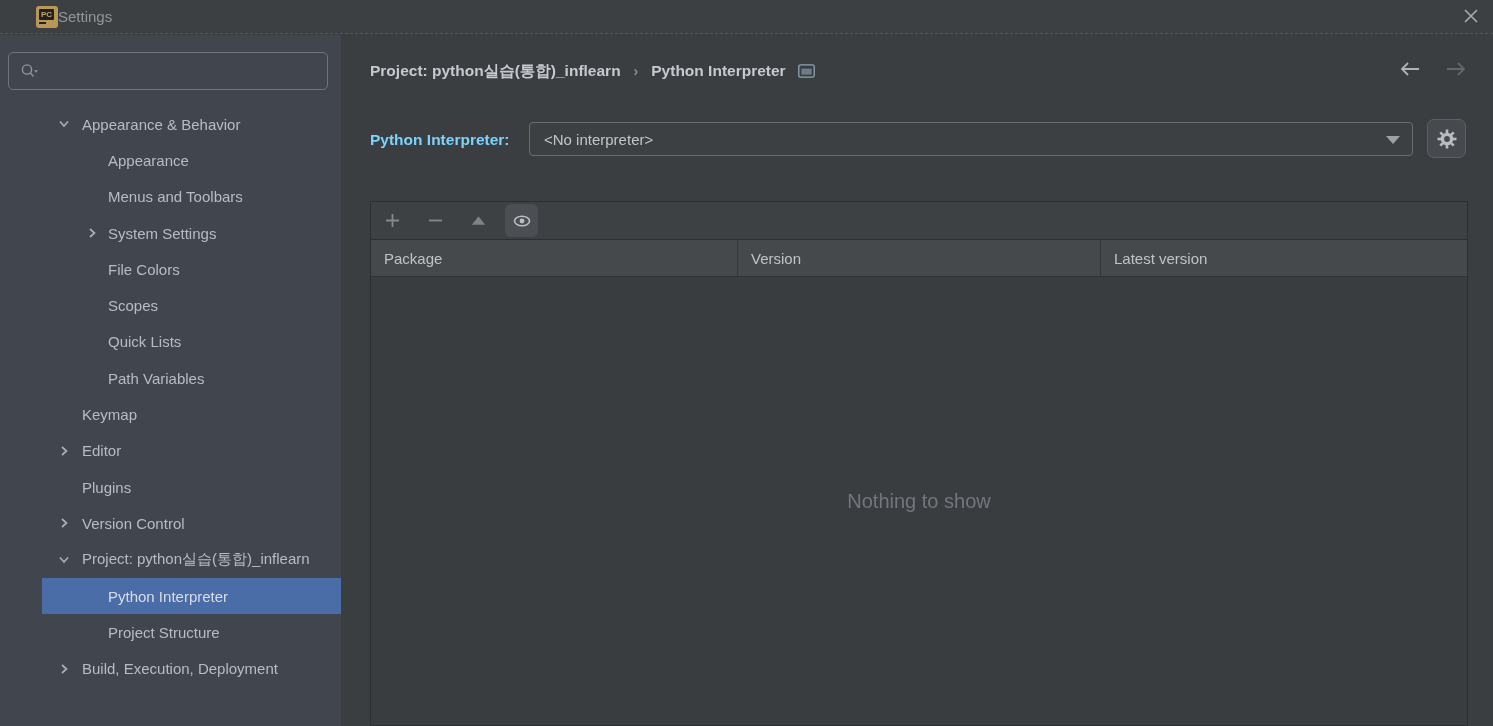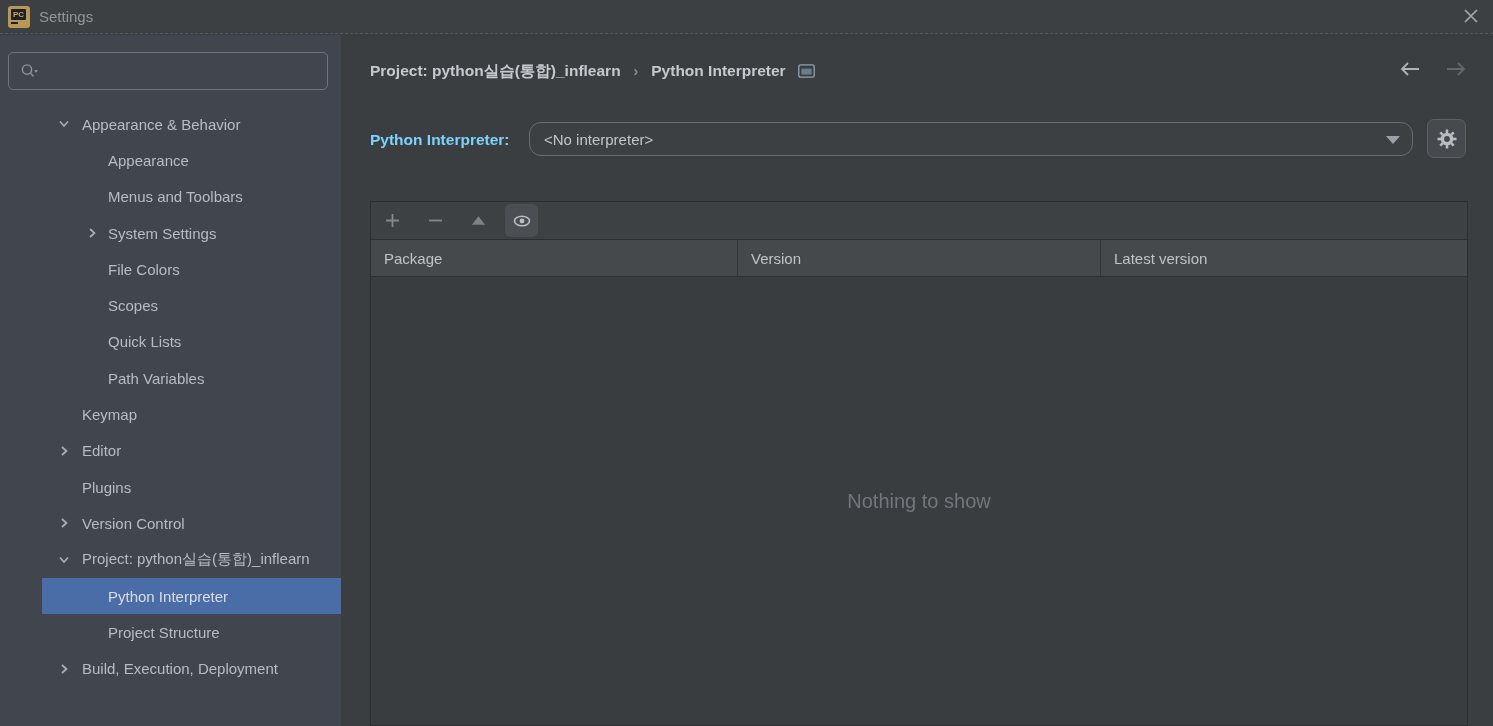--- a/index.html
+++ b/index.html
@@ -10,36 +10,36 @@
     color:#BFC3C8;
     position:relative;
   }
   svg { display:block; }
 
   
   .titlebar {
     position:absolute; left:0; top:0; width:1493px; height:34px;
     background:#3C4043;
     border-bottom:1px dashed #54585C;
-    display:flex; align-items:center;
+    display:flex; align-items:center;padding-left:28px;
   }
   .app-icon {
     width:22px; height:22px; margin:0 0 0 8px; border-radius:3px;
     background:#B99757; position:relative; flex:none;
   }
   .app-icon .pcbox {
     position:absolute; left:3px; top:3px; width:15px; height:11px;
     background:#1F2225; border-radius:1px; color:#C8A663;
     font-size:8px; font-weight:bold; line-height:11px; text-align:center;
     letter-spacing:0;
   }
   .app-icon .pcbar {
     position:absolute; left:3px; top:16px; width:7px; height:2px; background:#1F2225;
   }
-  .win-title { margin-left:9px; font-size:15px; color:#90969B; }
+  .win-title { font-size:15px; color:#90969B; }
   .close-btn { position:absolute; right:13px; top:7px; width:18px; height:18px; cursor:default; }
 
   
   .sidebar {
     position:absolute; left:0; top:35px; width:341px; height:691px;
     background:#41464E;
   }
   .searchbox {
     position:absolute; left:8px; top:17px; width:320px; height:38px;
     border:1px solid #70747A; border-radius:5px;
@@ -70,21 +70,21 @@
     position:absolute; left:29px; top:22px; height:28px;
     display:flex; align-items:center; font-size:15.5px; font-weight:bold; color:#C6CAD0;
   }
   .breadcrumb .sep { margin:0 13px; font-weight:bold; color:#8A8F94; font-size:14px; }
   .breadcrumb .badge { margin-left:12px; }
   .nav-arrows { position:absolute; right:25px; top:26px; display:flex; gap:22px; }
 
   .interp-label { position:absolute; left:29px; top:96px; font-size:15.5px; color:#7dd3fc; font-weight:bold; }
   .combo {
     position:absolute; left:188px; top:87px; width:884px; height:34px;
-    background:#3C4043; border:1px solid #686D73; border-radius:12px;
+    background:#3C4043; border:1px solid #686D73; border-radius:4px;
     display:flex; align-items:center; padding:4px 14px; font-size:15px; color:#C2C6CA;
   }
   .combo .arrow {
     position:absolute; right:12px; top:13px; width:0; height:0;
     border-left:7px solid transparent; border-right:7px solid transparent;
     border-top:8px solid #9BA1A8;
   }
   .gear-btn {
     position:absolute; left:1086px; top:84px; width:39px; height:39px;
     background:#46494D; border:1px solid #5C6065; border-radius:7px;

